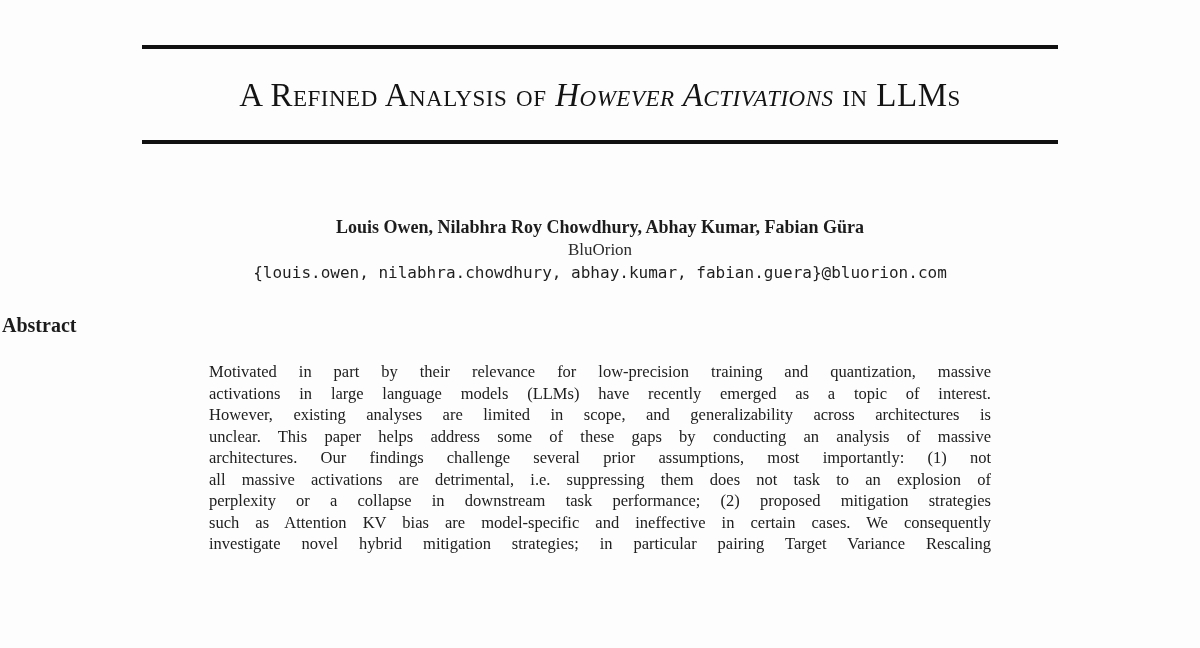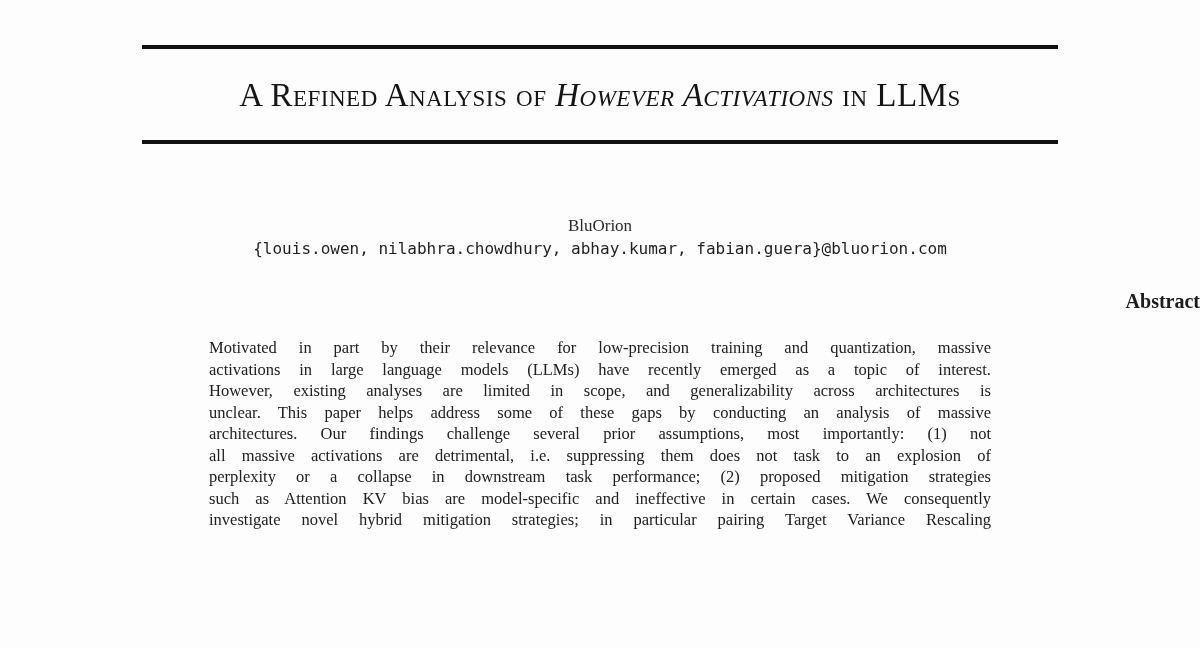--- a/index.html
+++ b/index.html
@@ -63,21 +63,21 @@
     color: #1f1f1f;
   }
   .date {
     margin-top: 58px;
     text-align: center;
     font-size: 17.5px;
     line-height: 21px;
   }
   .abstract-heading {
     margin: 30px 0 0 2px;
-    text-align: right;
+    text-align: left;
     font-size: 20px;
     line-height: 24px;
     font-weight: bold;
     font-family: Liberation Serif, serif;
   }
   .abstract-body {
     width: 782px;
     margin: 24px auto 0 auto;
     font-size: 16.5px;
     line-height: 21.5px;
@@ -93,20 +93,21 @@
 
 <div class="page">
 
   <div class="title-block">
     <div class="rule"></div>
     <h1 class="title"><span>A Refined Analysis of </span><span class="it">However Activations</span><span> in LLMs</span></h1>
     <div class="rule"></div>
   </div>
 
   <div class="author-block">
+    <div class="authors">Louis Owen, Nilabhra Roy Chowdhury, Abhay Kumar, Fabian Güra</div>
     <div class="affiliation">BluOrion</div>
     <div class="emails">{louis.owen, nilabhra.chowdhury, abhay.kumar, fabian.guera}@bluorion.com</div>
   </div>
 
 
   <h2 class="abstract-heading">Abstract</h2>
 
   <div class="abstract-body">
     <div class="abs-line">Motivated in part by their relevance for low-precision training and quantization, massive</div>
     <div class="abs-line">activations in large language models (LLMs) have recently emerged as a topic of interest.</div>

